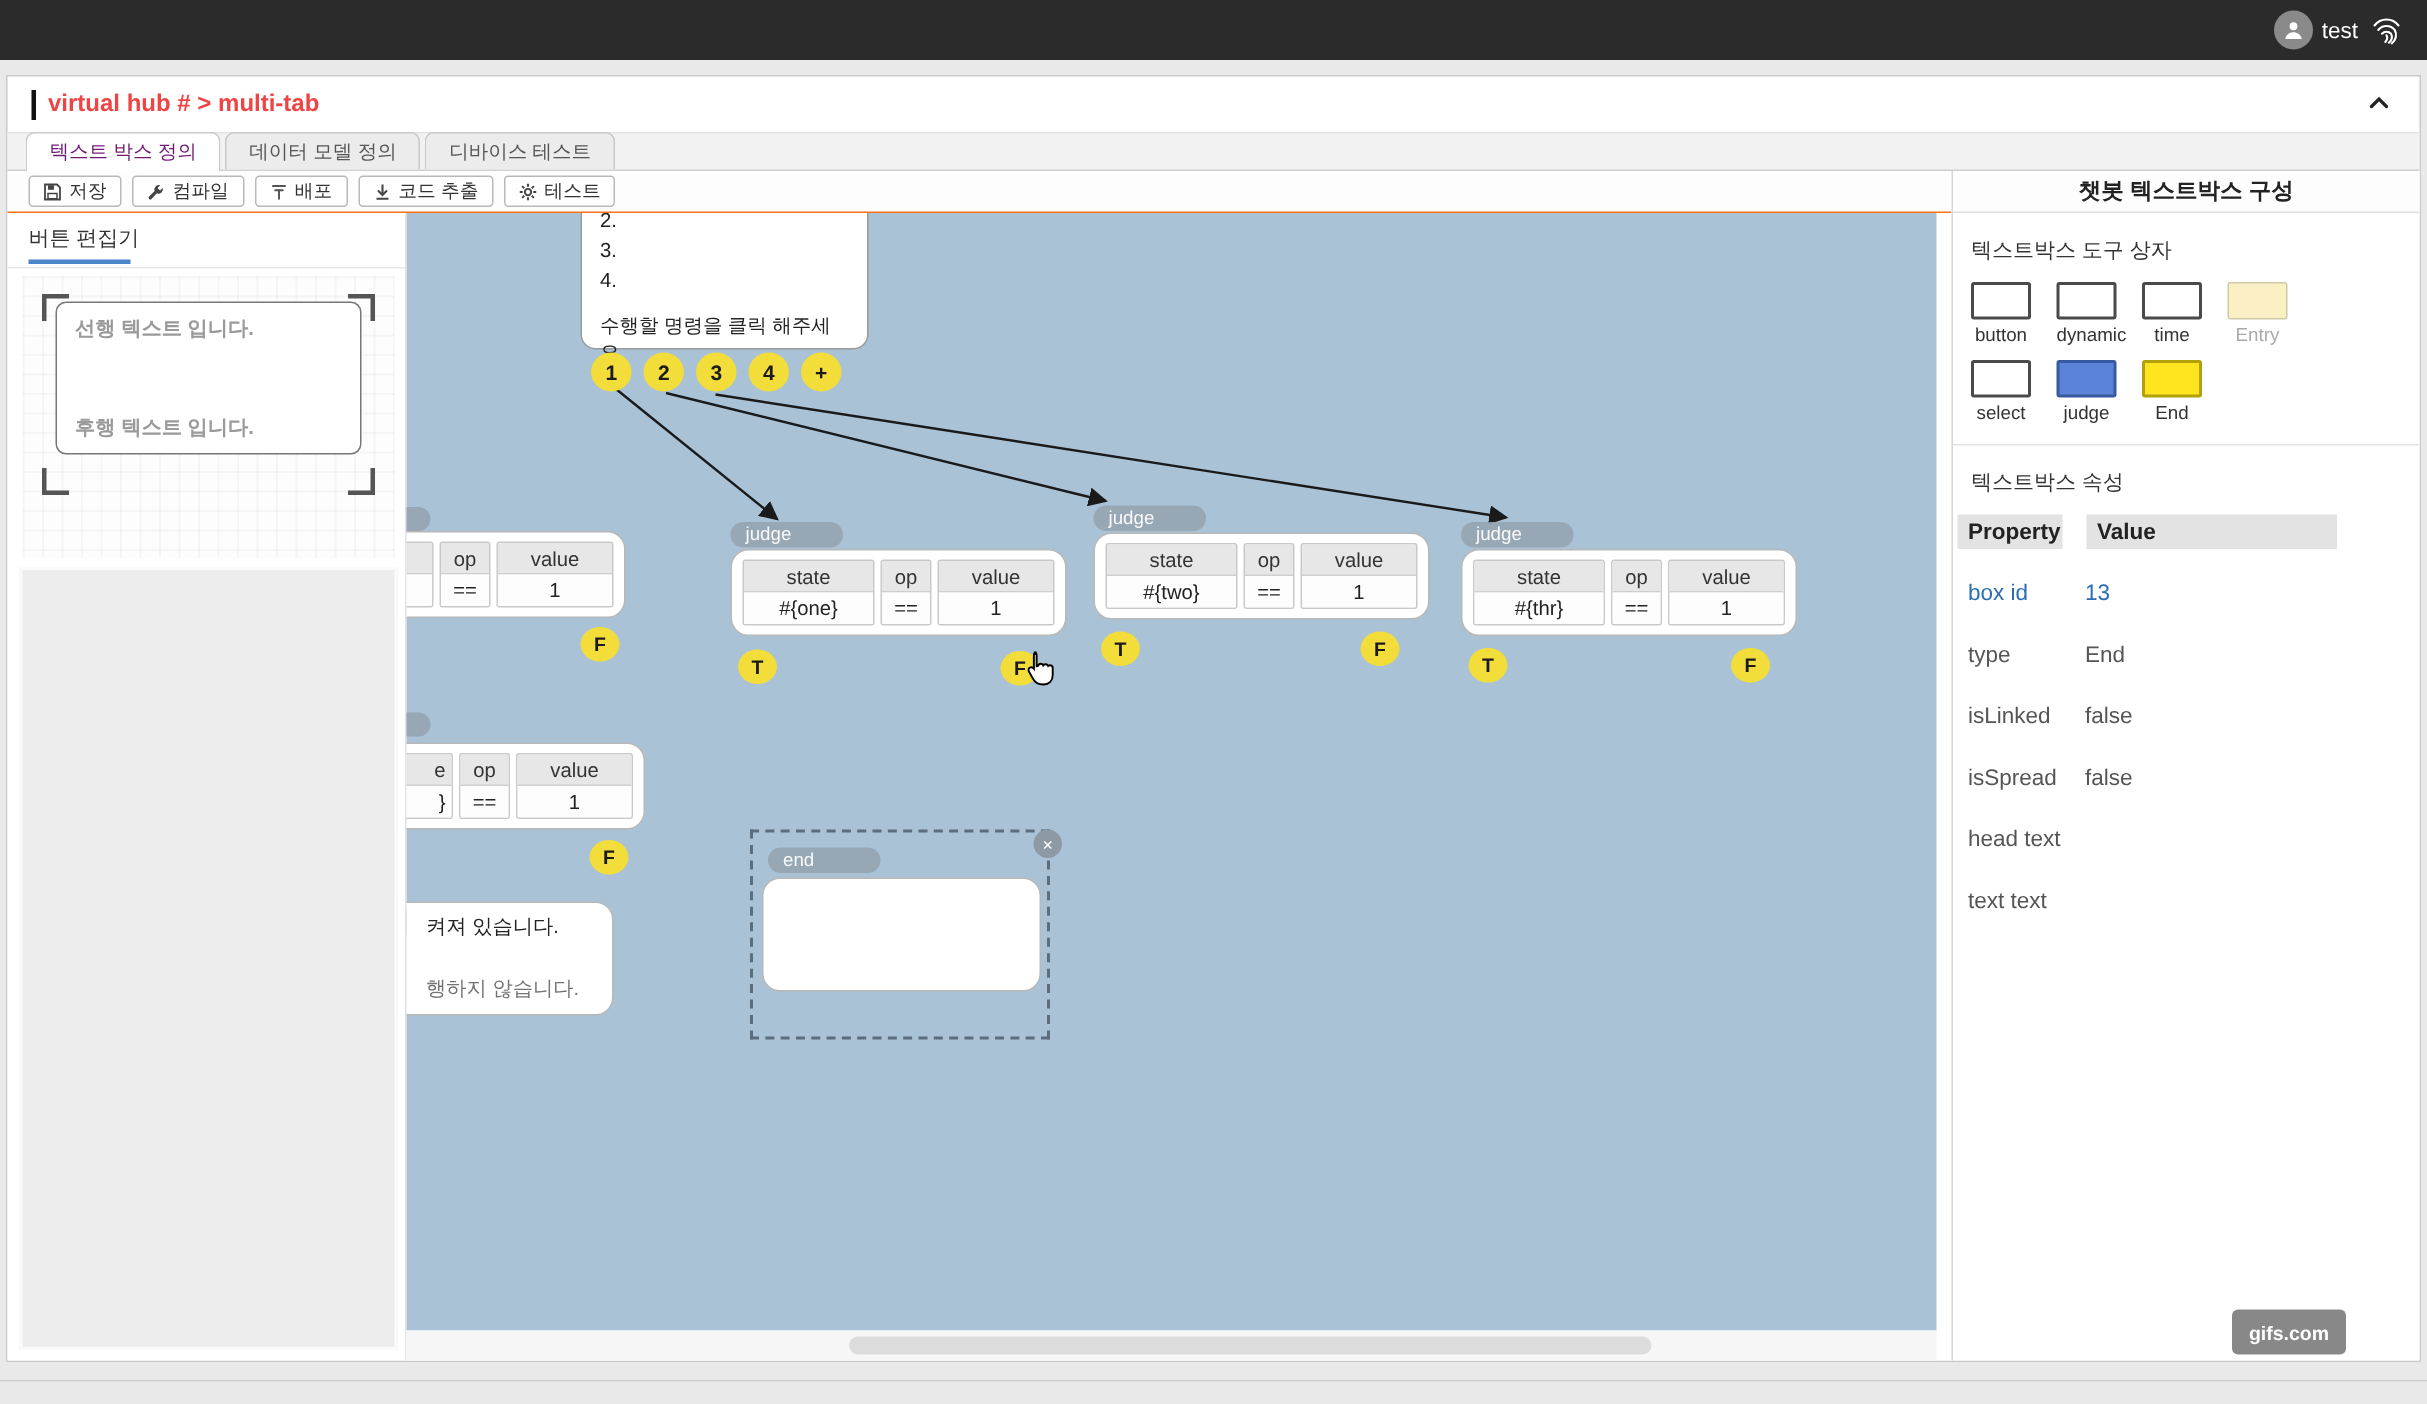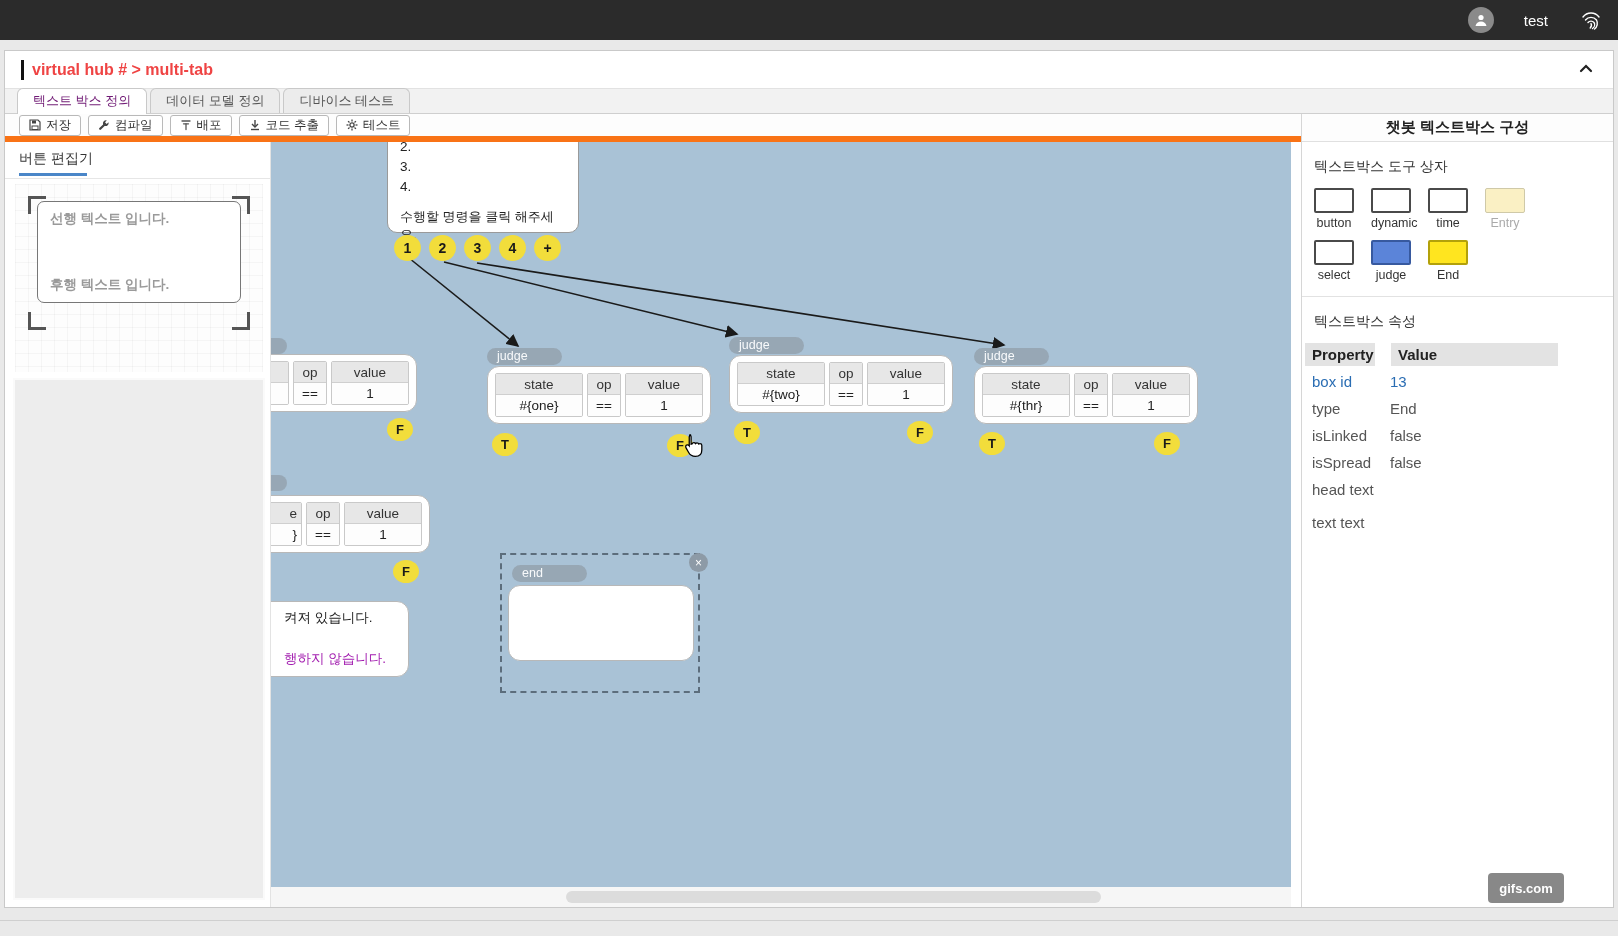--- a/index.html
+++ b/index.html
@@ -1,21 +1,21 @@
 <!DOCTYPE html>
 <html><head>
 <meta charset="utf-8">
 <style>
   * { margin:0; padding:0; box-sizing:border-box; }
   html,body { width:1618px; height:936px; overflow:hidden; }
   body { font-family:"Liberation Sans","DejaVu Sans",sans-serif; background:#e9e9e9; position:relative; }
 
   
   .topbar { position:absolute; left:0; top:0; width:1618px; height:40px; background:#2b2b2b; }
-  .topbar-right { position:absolute; right:14px; top:0; height:40px; display:flex; align-items:center; gap:30px; }
+  .topbar-right { position:absolute; right:14px; top:0; height:40px; display:flex; align-items:center; gap:6px; }
   .avatar { width:26px; height:26px; border-radius:50%; background:#8a8a8a; display:flex; align-items:center; justify-content:center; }
   .username { color:#fff; font-size:15px; }
   .fingerprint { width:26px; height:26px; }
 
   
   .card { position:absolute; left:4px; top:50px; width:1610px; height:858px; background:#fff; border:1px solid #c9c9c9; }
   .card-header { position:relative; height:38px; border-bottom:1px solid #e2e2e2; display:flex; align-items:center; }
   .title-bar { width:3px; height:20px; background:#111; margin-left:16px; margin-right:8px; }
   .card-title { font-size:16px; font-weight:bold; color:#ef4444; }
   .collapse-btn { position:absolute; right:16px; top:9px; width:20px; height:20px; cursor:pointer; }
@@ -24,21 +24,21 @@
   .tabstrip { height:25px; background:#f2f2f2; border-bottom:1px solid #cfcfcf; display:flex; align-items:flex-end; padding-left:12px; }
   .tab { font-size:13px; color:#555; background:#ececec; border:1px solid #c9c9c9; border-bottom:none; border-radius:6px 6px 0 0; padding:3px 15px 3px; margin-right:3px; position:relative; }
   .tab.active { background:#fff; color:#701a75; margin-bottom:-1px; padding-bottom:4px; z-index:2; }
 
   
   .content-row { display:flex; height:793px; }
   .left-region { width:1296px; position:relative; }
   .right-panel { width:314px; border-left:1px solid #d6d6d6; background:#fff; position:relative; }
 
   
-  .toolbar { height:28px; background:#fdfdfd; border-bottom:6px solid #f97316; display:flex; align-items:center; gap:7px; padding-left:14px; }
+  .toolbar { height:28px; background:#fdfdfd; border-bottom:1px solid #f97316; display:flex; align-items:center; gap:7px; padding-left:14px; }
   .tbtn { display:inline-flex; align-items:center; gap:5px; border:1px solid #b9b9b9; border-radius:3px; background:#fff; font-size:12.5px; color:#333; padding:2px 9px; height:21px; cursor:pointer; }
   .tbtn svg { display:block; }
 
   
   .workspace { display:flex; height:765px; }
   .sidebar { width:266px; background:#fff; position:relative; border-right:1px solid #e3e3e3; }
   .sb-tab { position:absolute; left:14px; top:8px; font-size:14px; color:#333; padding-bottom:5px; }
   .sb-tab-underline { position:absolute; left:14px; top:31px; width:68px; height:3px; background:#4a86c8; }
   .sb-divider { position:absolute; left:0; top:36px; width:100%; height:1px; background:#e6e6e6; }
   .preview-area { position:absolute; left:10px; top:42px; width:248px; height:188px; background:#fdfdfd;
@@ -78,42 +78,42 @@
 
   .badge { position:absolute; width:26px; height:23px; border-radius:50%; background:#f2dd3b; color:#1a1a1a; font-weight:bold; font-size:13px; display:flex; align-items:center; justify-content:center; cursor:pointer; }
 
   .end-sel { position:absolute; left:229px; top:411px; width:200px; height:140px; border:2px dashed #5c6d7c; }
   .end-pill { position:absolute; left:10px; top:10px; }
   .end-box { position:absolute; left:6px; top:30px; width:186px; height:76px; background:#fff; border:1px solid #b8b8b8; border-radius:12px; }
   .end-close { position:absolute; left:418px; top:411px; width:19px; height:19px; border-radius:50%; background:#8d9aa6; color:#fff; font-size:12px; display:flex; align-items:center; justify-content:center; cursor:pointer; }
 
   .text-node { position:absolute; left:-45px; top:459px; width:183px; height:76px; background:#fff; border:1px solid #b8b8b8; border-radius:12px; padding:7px 10px 0 57px; }
   .text-node .t1 { font-size:13.5px; color:#222; }
-  .text-node .t2 { font-size:13.5px; color:#a21caf; margin-top:23px; }
+  .text-node .t2 { font-size:13.5px; color:#737373; margin-top:23px; }
 
   .arrows { position:absolute; left:0; top:0; pointer-events:none; }
 
   
   .rp-header { height:28px; border-bottom:1px solid #e0e0e0; display:flex; align-items:center; justify-content:center; font-size:15px; font-weight:bold; color:#222; background:#fdfdfd; }
   .rp-section-title { font-size:14px; color:#333; margin:16px 0 12px 12px; }
   .tool-grid { margin-left:12px; }
   .tool-row { display:flex; gap:17px; margin-bottom:10px; }
   .tool { width:40px; text-align:center; cursor:pointer; }
   .tool-box { width:40px; height:25px; border:2px solid #4a4a4a; background:#fff; border-radius:2px; margin:0 auto; }
   .tool-label { font-size:12.5px; color:#333; margin-top:3px; }
   .tool.entry .tool-box { background:#faf0c4; border:1px solid #cfc9a8; }
   .tool.entry .tool-label { color:#aaa; }
   .tool.judge .tool-box { background:#5b84d9; border-color:#37599f; }
   .tool.end .tool-box { background:#ffe51f; border-color:#b3a10a; }
   .rp-divider { height:1px; background:#e2e2e2; margin-top:14px; }
   .prop-table { margin:12px 3px 0 3px; width:253px; border-collapse:separate; border-spacing:0; }
   .prop-table .th-row div { background:#e3e3e3; font-weight:bold; font-size:15px; color:#222; padding:3px 0 3px 7px; }
   .th-row { display:flex; gap:16px; }
   .th-prop { width:70px; } .th-val { flex:1; }
-  .prop-row { display:flex; font-size:15px; color:#444; padding:7px 0 3px 7px; }
+  .prop-row { display:flex; font-size:15px; color:#444; padding:21px 0 3px 7px; }
   .prop-row .pname { width:67px; color:#555; }
   .prop-row .pval { flex:1; padding-left:11px; color:#555; }
   .prop-row.link .pname, .prop-row.link .pval { color:#2a6db3; }
   .prop-row.tall { min-height:33px; align-items:flex-start; }
 
   
   .watermark { position:absolute; left:1488px; top:873px; width:76px; height:30px; background:rgba(110,110,110,.82); border-radius:4px; color:#fff; font-size:13px; font-weight:bold; display:flex; align-items:center; justify-content:center; z-index:50; }
   .page-bottom-line { position:absolute; left:0; top:920px; width:1618px; height:1px; background:#cfcfcf; }
   .cursor { position:absolute; left:681px; top:433px; z-index:60; pointer-events:none; }
 </style>

